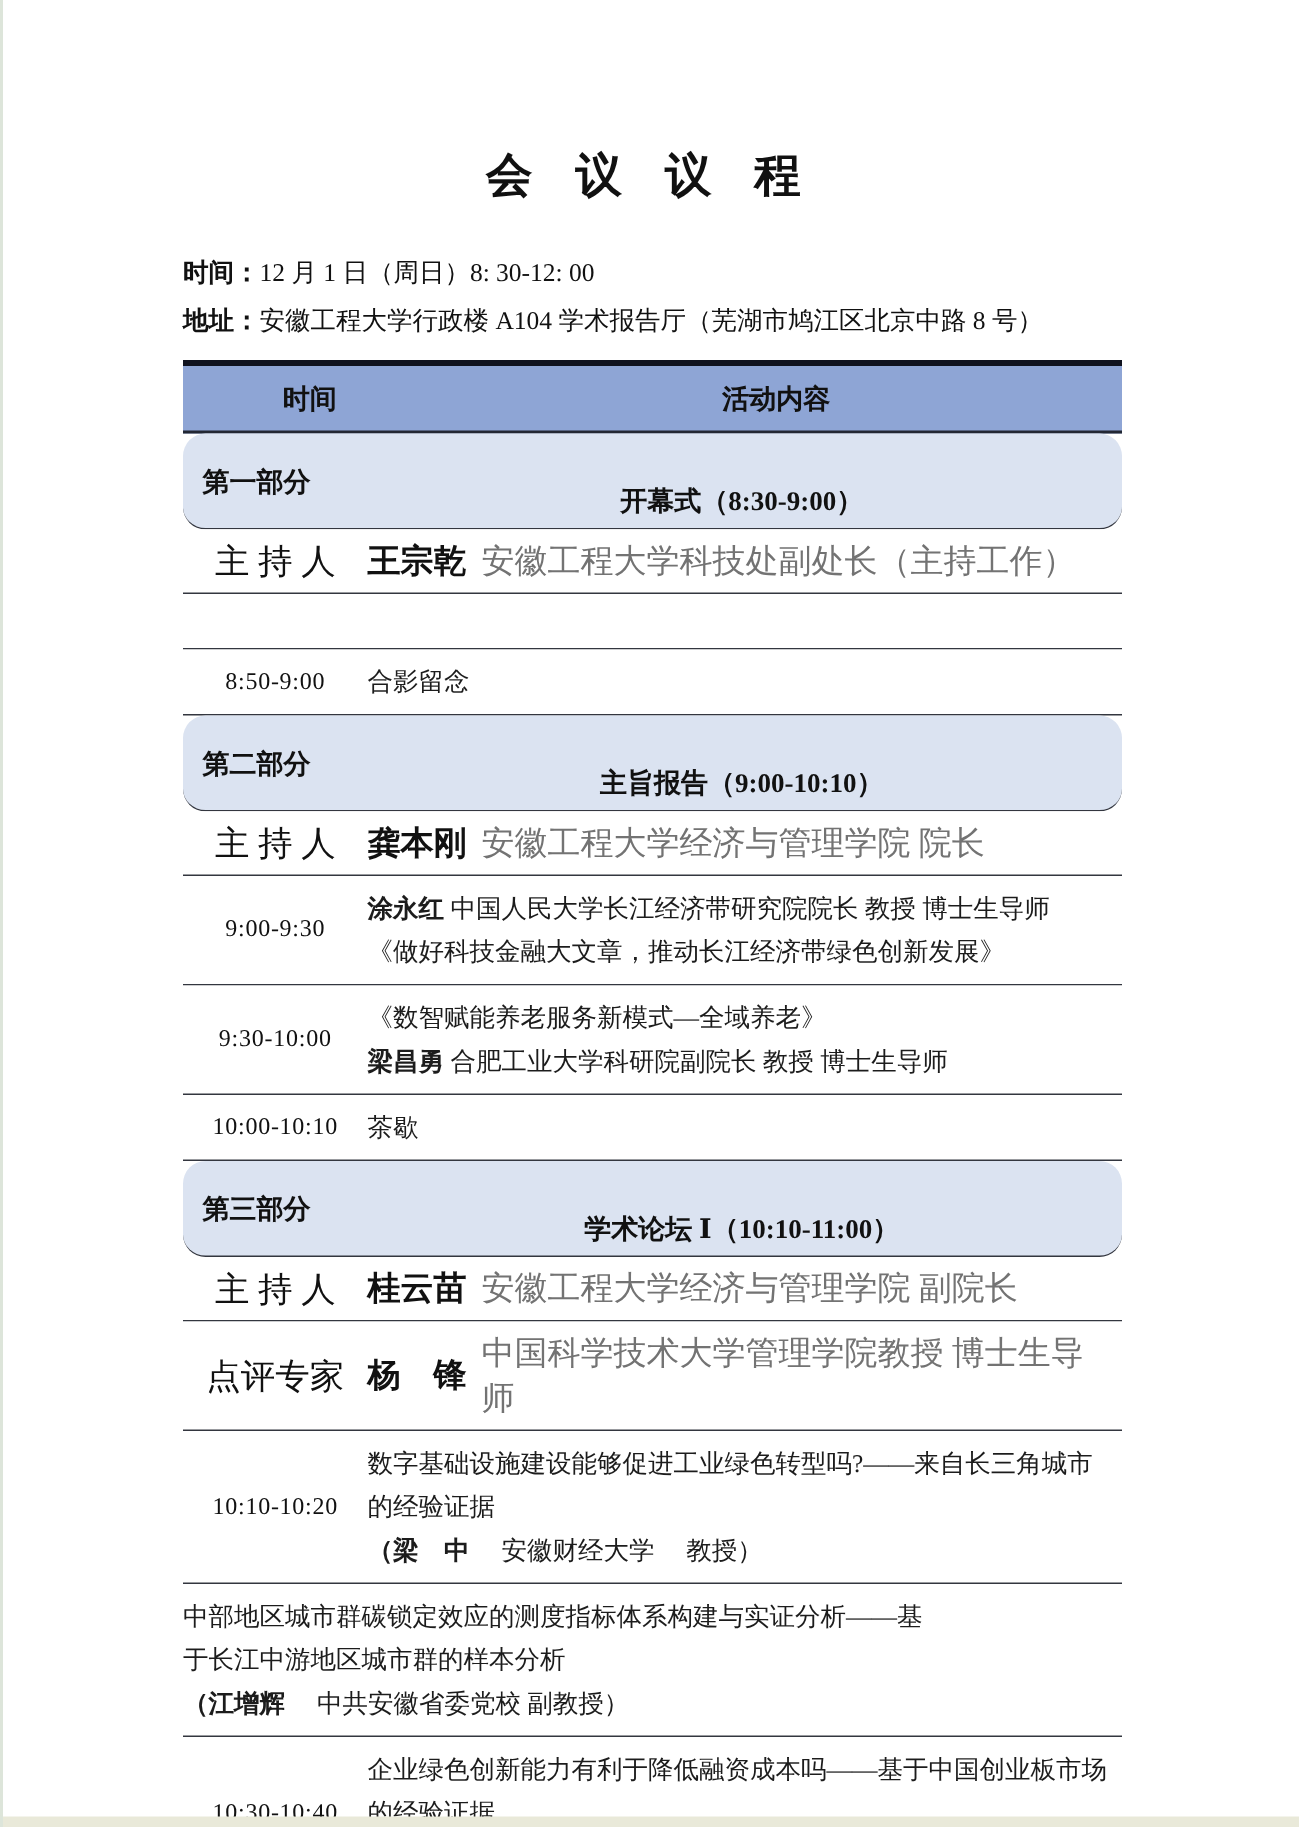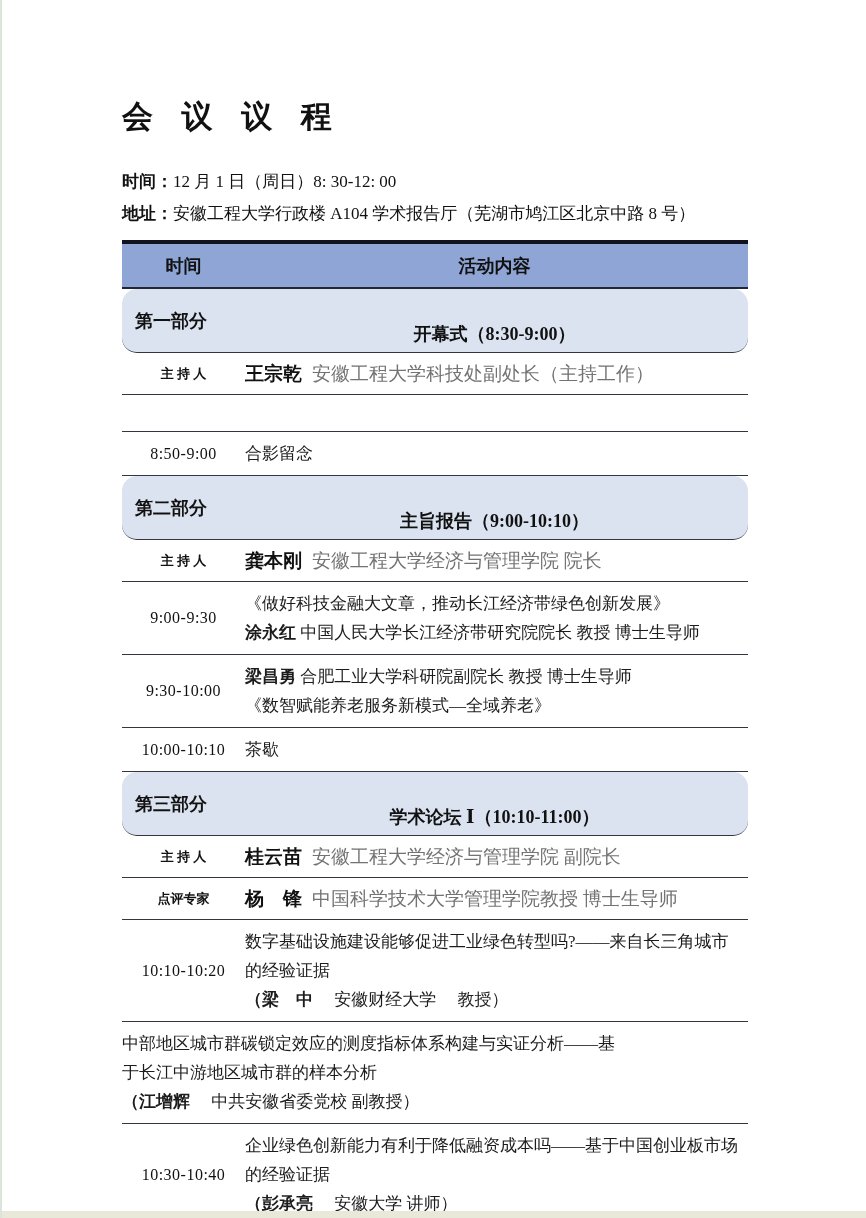--- a/index.html
+++ b/index.html
@@ -13,21 +13,21 @@
     border-left: 2px solid #dde5da;
   }
   .page-bottom-edge {
     position: absolute; left: 0; right: 0; bottom: 0;
     height: 7px; background: #e9e9d9;
   }
   .doc {
     padding: 96px 120px 0 120px;
   }
   .doc-title {
-    text-align: left;
+    text-align: center;
     font-size: 31px;
     font-weight: bold;
     letter-spacing: 10px;
     font-family: "Liberation Sans", "DejaVu Sans", sans-serif;
     margin-bottom: 28px;
     white-space: nowrap;
   }
   .meta-line {
     font-size: 17px;
     line-height: 32px;
@@ -72,20 +72,21 @@
     border-bottom: 2px solid #222733;
     min-height: 45px;
   }
   .row.head .cell-time,
   .row.head .cell-content {
     font-weight: bold;
     font-size: 18px;
     align-items: center;
     justify-content: center;
     text-align: center;
+    margin-left: 23px;
   }
 
   
   .row.section {
     background: #dbe3f1;
     min-height: 48px;
     border-radius: 15px;
   }
   .row.section .cell-time {
     justify-content: flex-start;
@@ -97,29 +98,29 @@
     font-weight: bold;
     font-size: 18px;
     text-align: center;
     align-items: center;
     margin-top: 27px;
   }
 
   
   .row.host { min-height: 42px; }
   .row.host .cell-time {
-    font-weight: bold;
-    font-size: 13px;
+    font-weight: normal;
+    font-size: 23px;
     white-space: nowrap;
   }
   .row.host .cell-content {
     flex-direction: row;
     align-items: center;
     justify-content: flex-start;
-    font-size: 19px;
+    font-size: 22px;
   }
   .row.host .host-name { font-weight: bold; margin-right: 10px; white-space: nowrap; }
   .row.host .host-desc { color: #737373; }
 
   
   .row.item { min-height: 37px; }
   .row.item .cell-time {
     font-size: 16px;
     white-space: nowrap;
     letter-spacing: 0.5px;
@@ -187,30 +188,30 @@
     <div class="cell-time t-label">主 持 人</div>
     <div class="cell-content">
       <span class="host-name">龚本刚</span>
       <span class="host-desc">安徽工程大学经济与管理学院 院长</span>
     </div>
   </div>
 
   <div class="row item">
     <div class="cell-time t-time">9:00-9:30</div>
     <div class="cell-content t-lines">
+            <div class="line"><span class="bold-part">涂永红</span><span> 中国人民大学长江经济带研究院院长 教授 博士生导师</span></div>
             <div class="line"><span>《做好科技金融大文章，推动长江经济带绿色创新发展》</span></div>
-            <div class="line"><span class="bold-part">涂永红</span><span> 中国人民大学长江经济带研究院院长 教授 博士生导师</span></div>
           </div>
   </div>
 
   <div class="row item">
     <div class="cell-time t-time">9:30-10:00</div>
     <div class="cell-content t-lines">
+            <div class="line"><span>《数智赋能养老服务新模式—全域养老》</span></div>
             <div class="line"><span class="bold-part">梁昌勇</span><span> 合肥工业大学科研院副院长 教授 博士生导师</span></div>
-            <div class="line"><span>《数智赋能养老服务新模式—全域养老》</span></div>
           </div>
   </div>
 
   <div class="row item">
     <div class="cell-time t-time">10:00-10:10</div>
     <div class="cell-content t-lines">
             <div class="line"><span>茶歇</span></div>
           </div>
   </div>
 

